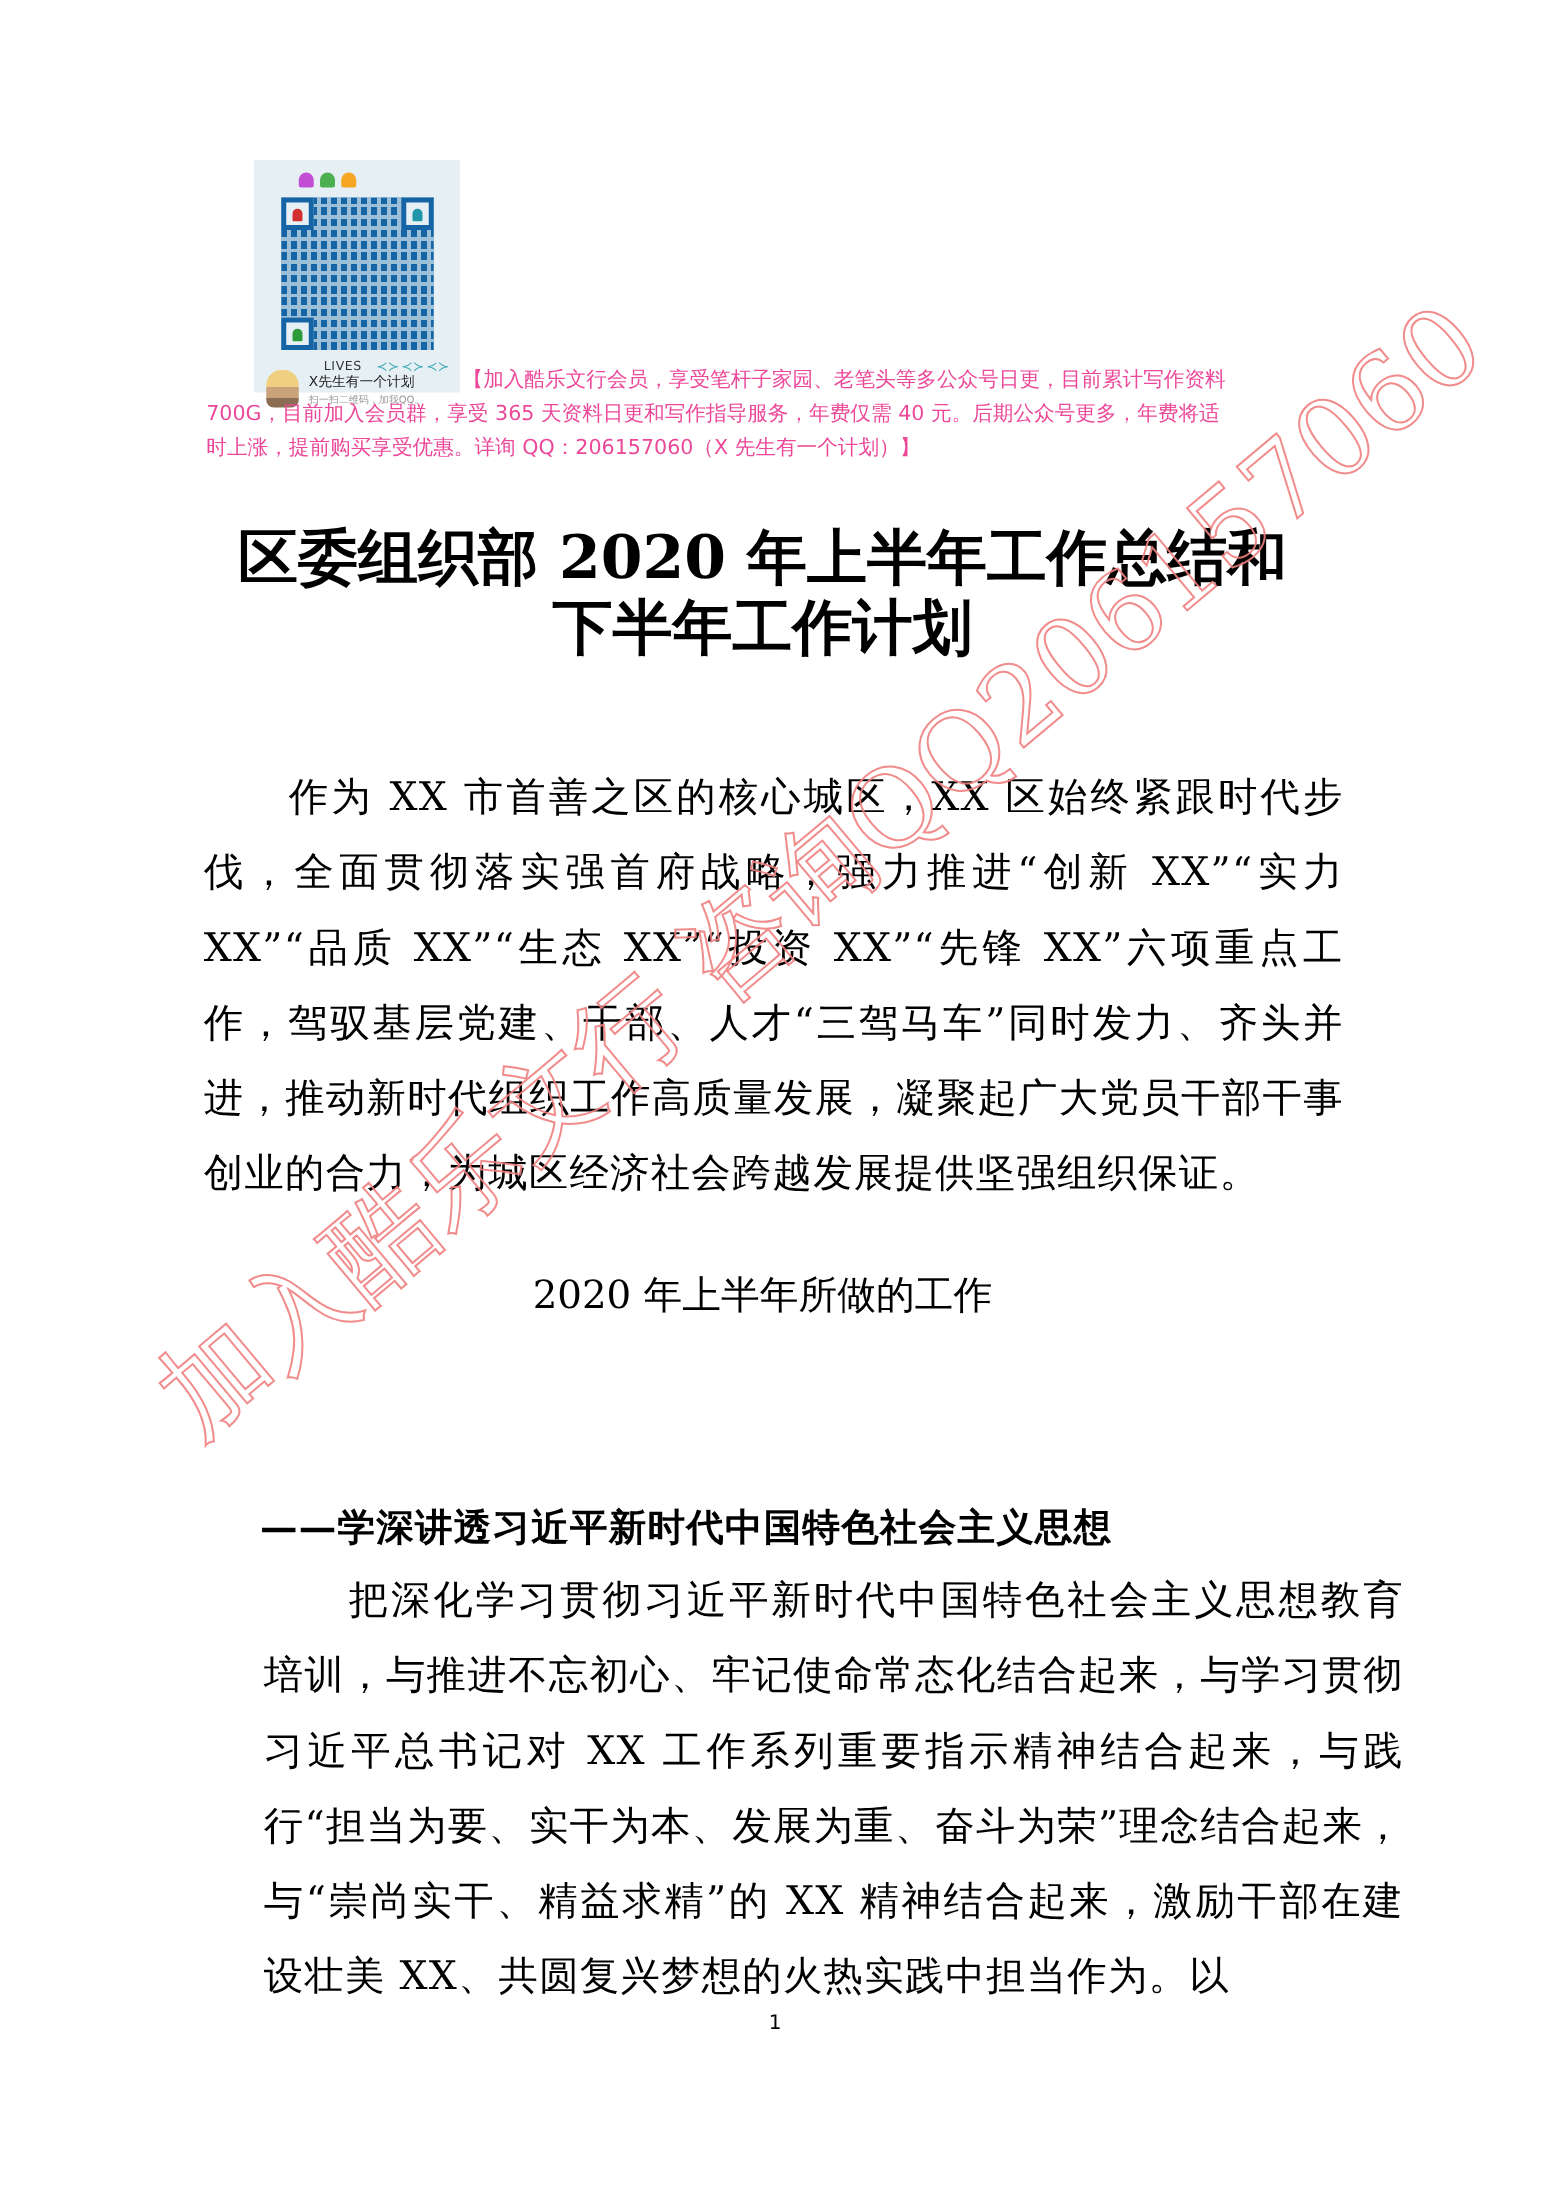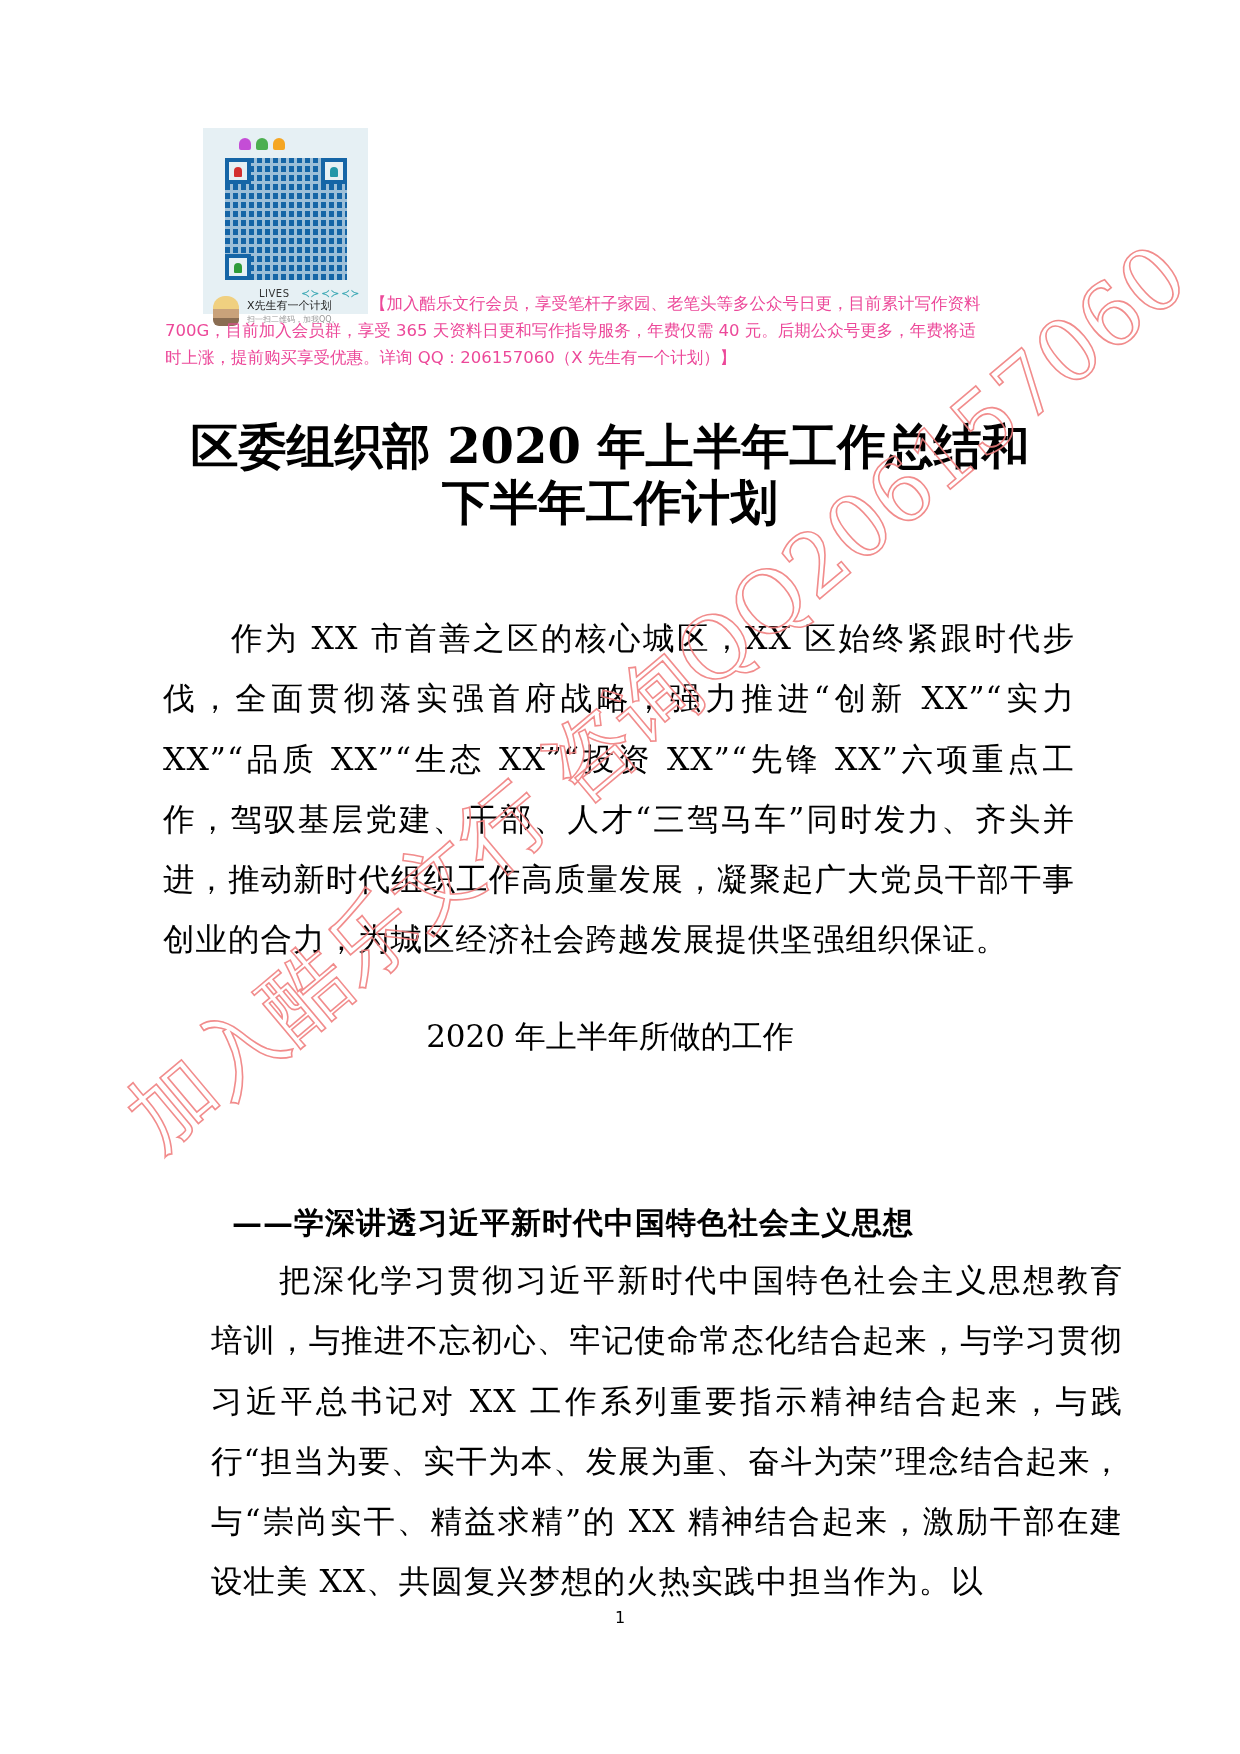--- a/index.html
+++ b/index.html
@@ -38,21 +38,21 @@
            font-family:"DejaVu Serif","Liberation Serif",serif; font-size:48px; line-height:56px; }
   .t1 { top:418px; }
   .t2 { top:474px; }
 
   
   .para { position:absolute; left:163px; width:912px; font-size:31.5px; line-height:60.3px;
           text-align:justify; text-align-last:left; letter-spacing:1px; }
   .p1 { top:608px; text-indent:68px; }
   .section { position:absolute; left:150px; width:920px; text-align:center; top:1013px; font-size:31px; line-height:46px; }
   .sub1 { position:absolute; left:232px; top:1146px; font-size:30px; font-weight:bold; line-height:50px; white-space:nowrap; letter-spacing:1px; }
-  .sub2 { position:absolute; left:208px; top:1198px; font-size:30px; font-weight:bold; line-height:50px; white-space:nowrap; letter-spacing:1px;margin-left:24px; }
+  .sub2 { position:absolute; left:208px; top:1198px; font-size:30px; font-weight:bold; line-height:50px; white-space:nowrap; letter-spacing:1px; }
   .p2 { top:1250px; text-indent:68px;margin-left:48px; }
 
   .page-num { position:absolute; left:0; width:1240px; top:1608px; text-align:center;
               font:16px "DejaVu Sans","Liberation Sans",sans-serif; color:#000; }
 
   
   .watermark { position:absolute; left:120px; top:820px; width:1000px; transform-origin:left center;
                transform:rotate(-40deg); font-family:"DejaVu Serif","Liberation Serif",serif;
                font-size:86px; line-height:90px; white-space:nowrap; color:transparent;
                -webkit-text-stroke:1.6px #f08080; pointer-events:none; opacity:.9; }

